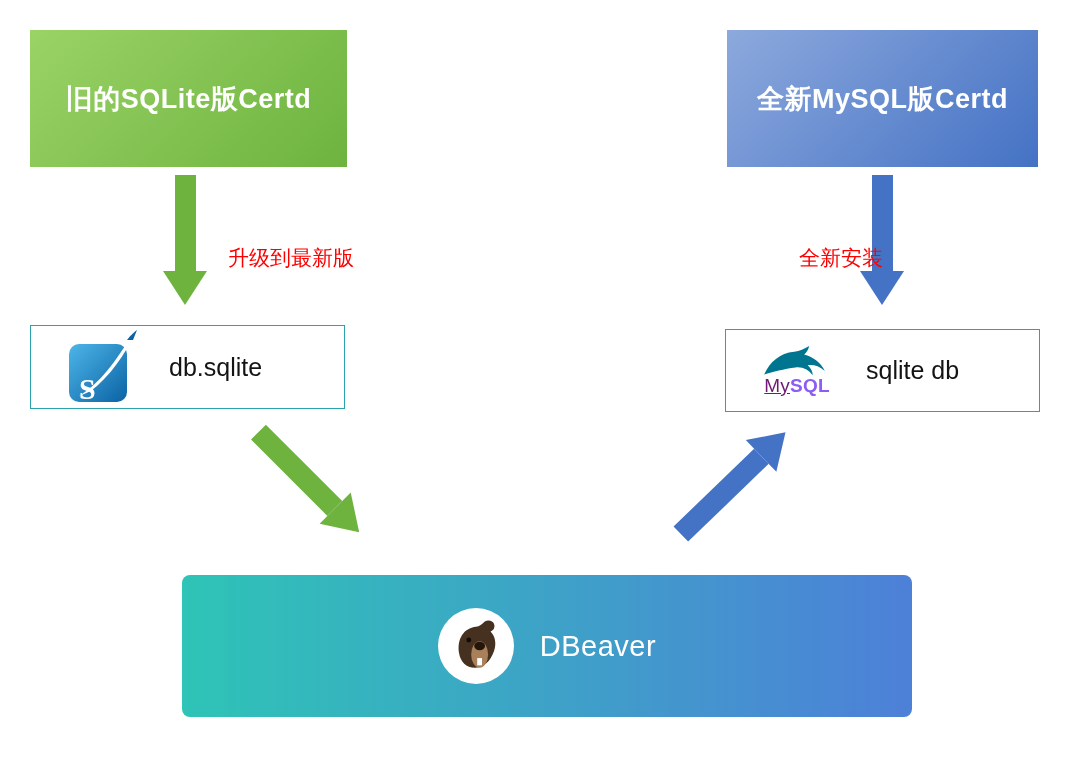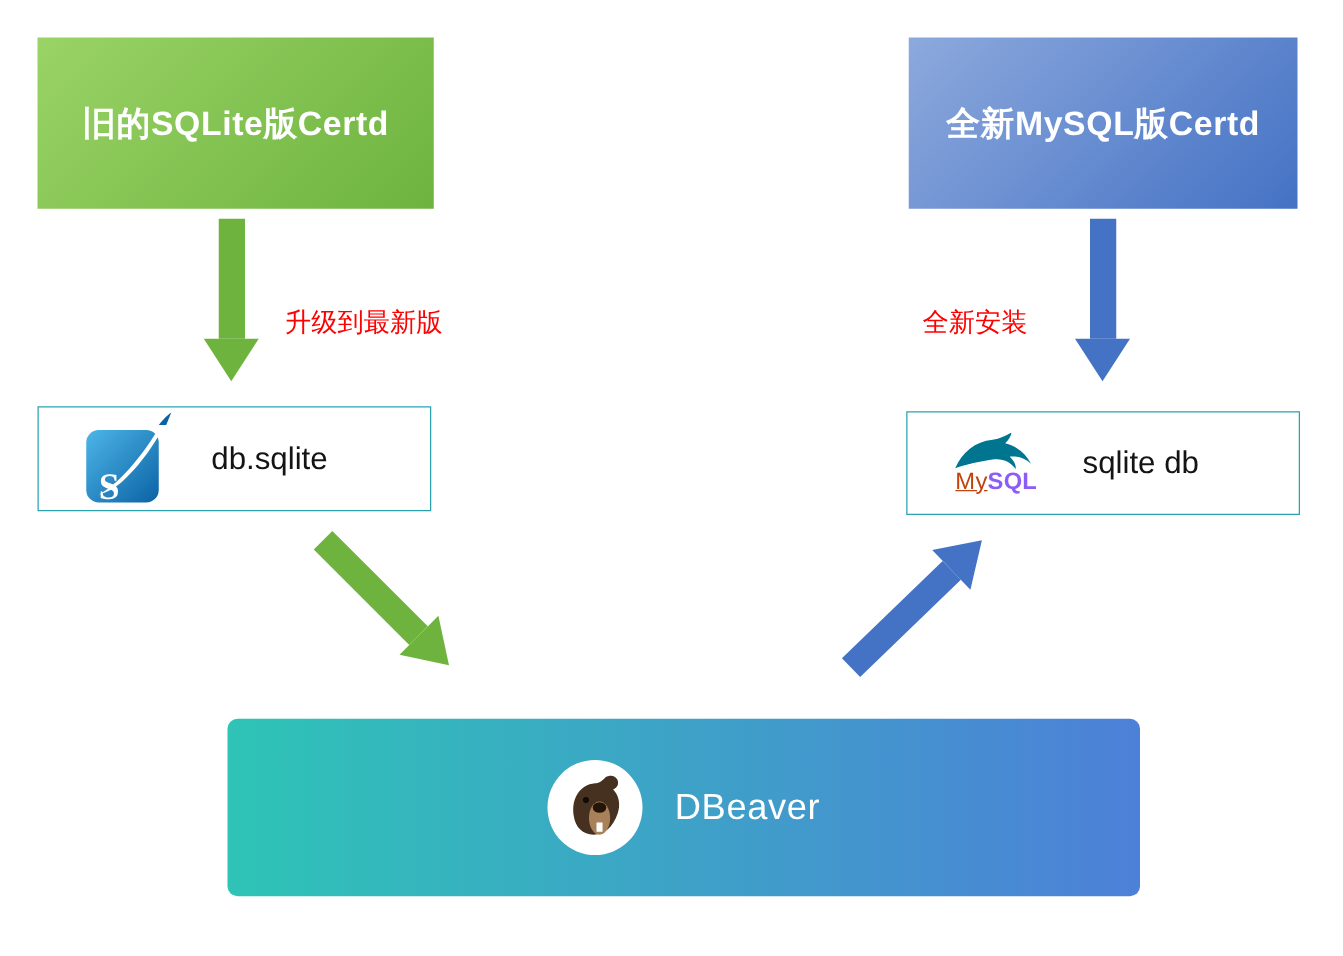--- a/index.html
+++ b/index.html
@@ -30,38 +30,38 @@
   .arrow-h .shaft { height:21px; flex:1; }
   .arrow-h .head  { width:0; height:0; border-top:22px solid transparent; border-bottom:22px solid transparent; }
   .arrow-green.arrow-h .head { border-left:34px solid #6fb33f; }
   .arrow-blue.arrow-h .head  { border-left:34px solid #4472c4; }
   .sqlite-dbeaver-arrow { left:238px; top:460px; width:142px; height:44px; transform:rotate(45deg); }
   .dbeaver-mysql-arrow  { left:660px; top:461px; width:146px; height:44px; transform:rotate(-44deg); }
 
   
   .edge-label { position:absolute; color:#ff0000; font-size:21px; white-space:nowrap;margin-top:28px; }
   .upgrade-label { left:228px; top:216px; }
-  .install-label { left:738px; top:216px; }
+  .install-label { left:799px; top:216px; }
 
   
   .db-box { position:absolute; background:#ffffff; border:1px solid #2aa3ae;
             display:flex; align-items:center; }
   .sqlite-box { left:30px; top:325px; width:315px; height:84px; padding-left:36px; gap:32px; }
   .mysql-box  { left:725px; top:329px; width:315px; height:83px; padding-left:28px; gap:26px; }
   .db-label { font-size:25px; color:#141414; }
 
   
   .sqlite-icon { width:70px; height:74px; position:relative; flex:0 0 auto; }
   .sqlite-icon svg { overflow:visible; display:block; }
 
   
   .mysql-icon { width:86px; display:flex; flex-direction:column; align-items:center; flex:0 0 auto; }
   .mysql-icon svg { display:block; width:72px; height:30px; }
   .mysql-word { font-size:19px; line-height:20px; font-weight:bold; letter-spacing:0.2px; }
-  .mysql-word .my  { color:#c2410c; font-weight:normal;text-decoration:underline; }
+  .mysql-word .my  { color:#701a75; font-weight:normal;text-decoration:underline; }
   .mysql-word .sql { color:#8b5cf6; }
 
   
   .dbeaver-node { position:absolute; left:182px; top:575px; width:730px; height:142px;
                   border-radius:8px; display:flex; align-items:center; justify-content:center; gap:26px;
                   background:linear-gradient(90deg,#2ec4b6 0%, #4d80d8 100%); }
   .dbeaver-logo { width:76px; height:76px; border-radius:50%; background:#ffffff;
                   display:flex; align-items:center; justify-content:center; flex:0 0 auto; }
   .dbeaver-logo svg { width:58px; height:58px; display:block; }
   .dbeaver-label { color:#ffffff; font-size:29px; letter-spacing:0.5px; }

